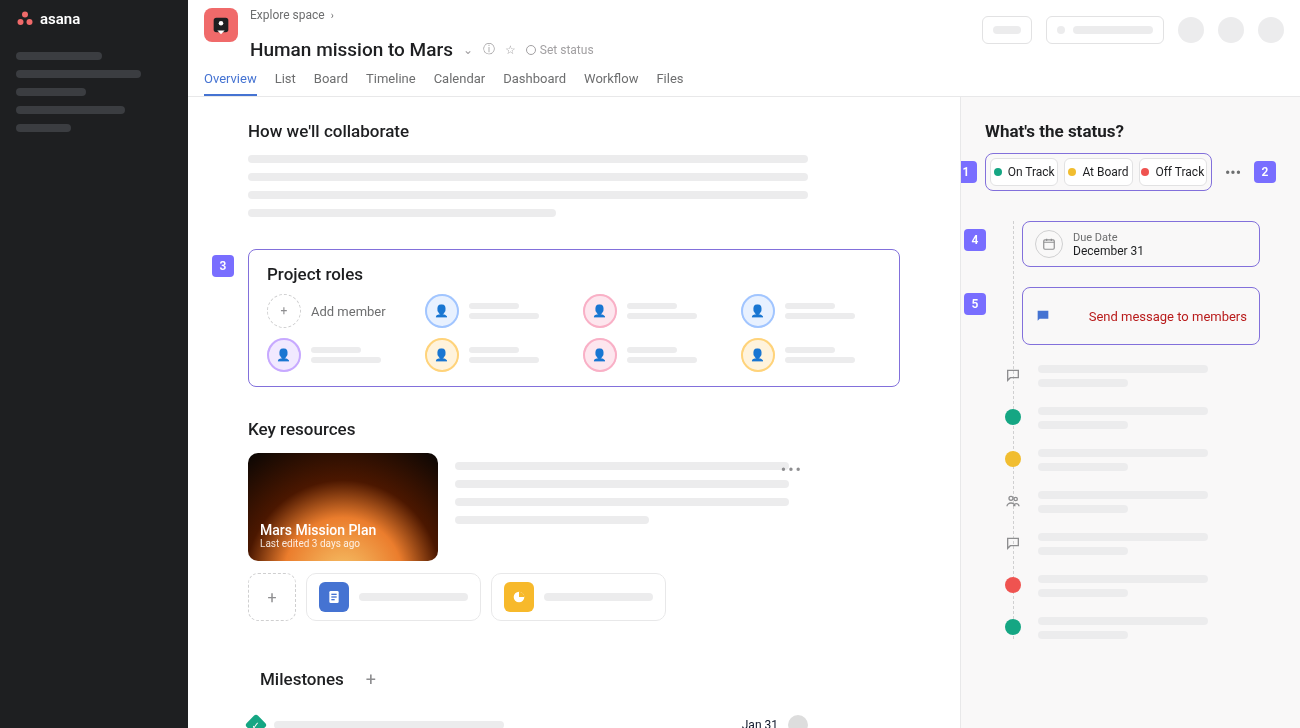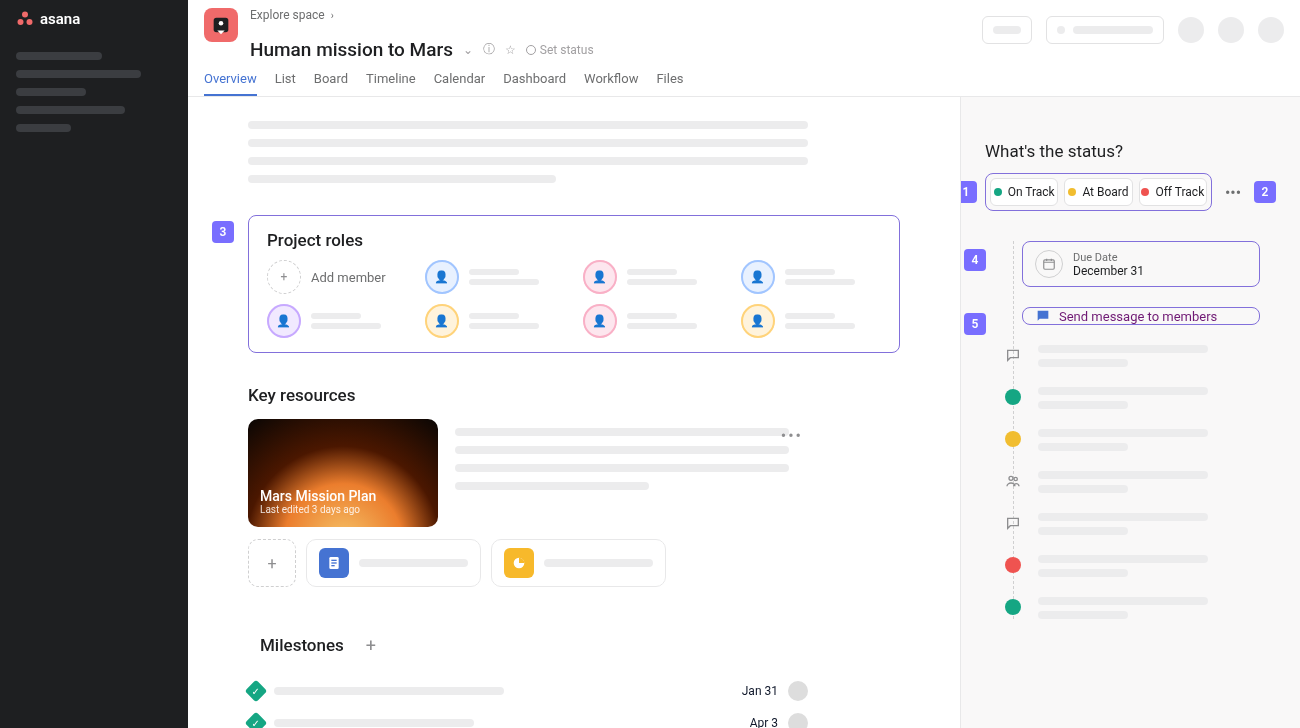--- a/index.html
+++ b/index.html
@@ -67,39 +67,39 @@
   .attach .aicon { width:30px; height:30px; border-radius:6px; display:flex; align-items:center; justify-content:center; color:#fff; }
 
   
   .ms-row { display:flex; align-items:center; gap:10px; padding:6px 0; }
   .ms-ic { width:16px; height:16px; transform: rotate(45deg); border-radius:3px; background:#15a683; display:flex; align-items:center; justify-content:center; }
   .ms-ic span { transform: rotate(-45deg); color:#fff; font-size:10px; }
   .ms-date { font-size:12px; color:#0f172a; margin-left:auto; }
   .ms-av { width:20px; height:20px; border-radius:50%; background:#ddd; }
 
   
-  .rhs h3 { font-size: 17px; font-weight: 400; margin-bottom: 12px; margin-top: 20px; }
+  .rhs h3 { font-size: 17px; font-weight: 700; margin-bottom: 12px; }
   .status-row-wrap { position: relative; }
   .status-row { display:flex; gap:6px; border:1.5px solid #8270db; border-radius:8px; padding:4px; }
   .status-btn { flex:1; border:1px solid #e2e2e3; border-radius:6px; background:#fff; font-size:12px; display:flex; align-items:center; justify-content:center; gap:6px; height:28px; cursor:pointer; }
   .dot { width:8px; height:8px; border-radius:50%; }
   .more-btn { width:30px; display:flex; align-items:center; justify-content:center; color:#6d6e6f; cursor:pointer; }
 
   .tl { margin-top: 30px; position: relative; border-left: 1px dashed #d0d0d1; margin-left: 28px; padding-left: 24px; display:flex; flex-direction:column; gap:20px; }
   .tl-item { position: relative; }
   .tl-node { position:absolute; left:-33px; top:2px; width:16px; height:16px; border-radius:50%; display:flex; align-items:center; justify-content:center; }
   .tl-lines { display:flex; flex-direction:column; gap:6px; }
   .tl .skel-line { margin:0; }
 
   .due-chip { display:flex; align-items:center; gap:10px; border:1.5px solid #8270db; border-radius:8px; padding:8px 12px; cursor:pointer; position:relative; left:-16px;}
   .due-chip .dic { width:28px; height:28px; border:1px solid #d0d0d1; border-radius:50%; display:flex; align-items:center; justify-content:center; color:#8e8e90; }
   .due-chip .dlbl { font-size:11px; color:#6d6e6f; }
   .due-chip .dval { font-size:12px; color:#1e1f21;text-align:right; }
 
-  .msg-chip { display:flex; align-items:center; gap:8px; border:1.5px solid #8270db; border-radius:8px; padding:0 12px; color:#701a75; font-size:13px; cursor:pointer; position:relative; left:-16px;}
+  .msg-chip { display:flex; align-items:center; gap:8px; border:1.5px solid #8270db; border-radius:8px; padding:20px 12px; color:#b91c1c; font-size:13px; cursor:pointer; position:relative; left:-16px;justify-content:space-between;}
   .msg-chip svg { width:16px; height:16px; }
 
   .annot-inline-left { position:absolute; left:-54px; top:50%; transform:translateY(-50%); }
 
   
   .ring-pink { box-shadow: 0 0 0 2px #f9b0c6 inset; background:#fde6ee;}
   .ring-blue { box-shadow: 0 0 0 2px #a1c5ff inset; background:#e8f1ff;}
   .ring-yel  { box-shadow: 0 0 0 2px #ffd37a inset; background:#fff3dc;}
   .ring-pl   { box-shadow: 0 0 0 2px #c7a9ff inset; background:#f1e9ff;}
 </style>
@@ -176,20 +176,21 @@
       <div class="circ-ghost"></div>
       <div class="circ-ghost"></div>
     </div>
   </div>
 
   <div class="body">
 
     <main class="main">
 
       <div style="margin-bottom:32px; max-width:560px;">
+        <div class="section-h">How we'll collaborate</div>
         <div class="skel-line" style="width:100%"></div>
         <div class="skel-line" style="width:100%"></div>
         <div class="skel-line" style="width:100%"></div>
         <div class="skel-line" style="width:55%"></div>
       </div>
 
       <div class="annot-wrap" style="margin-bottom:32px;">
         <div class="annot annot-float">3</div>
         <div class="card-hl">
           <div class="section-h" style="margin-bottom:4px">Project roles</div>

